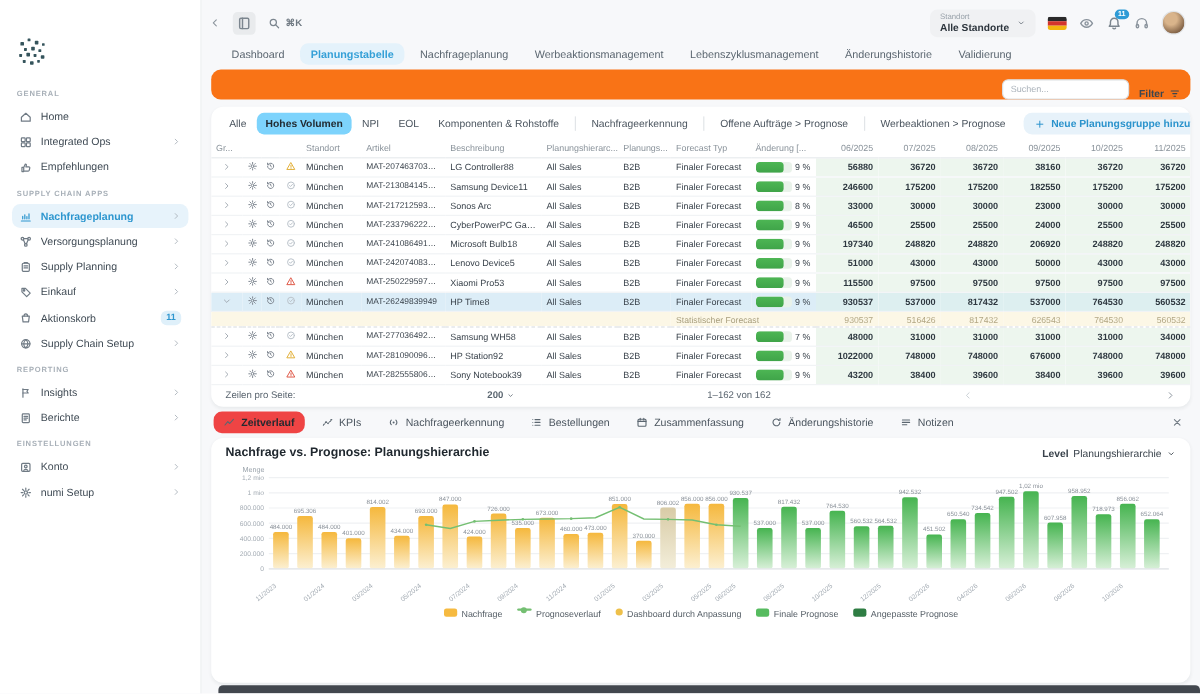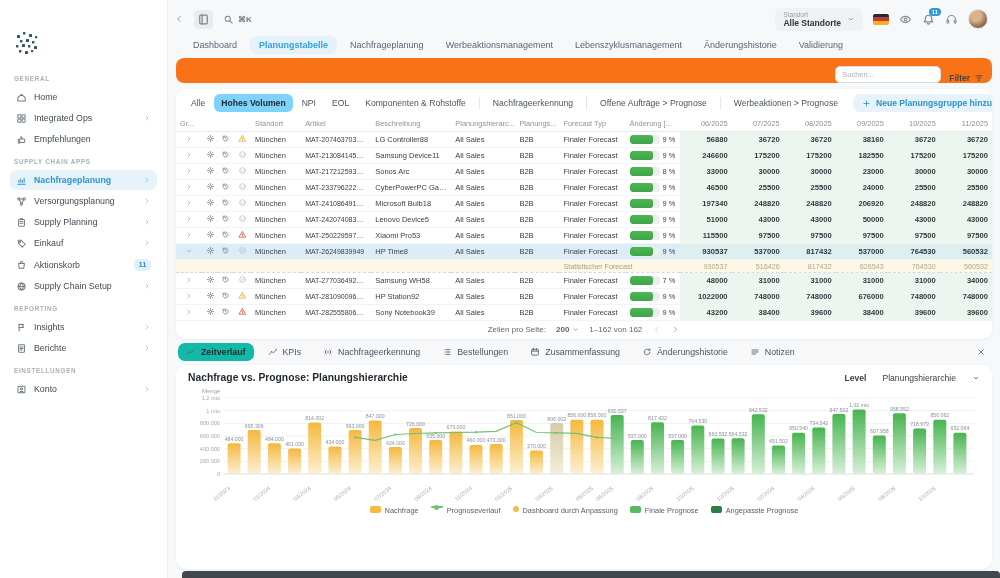--- a/index.html
+++ b/index.html
@@ -64,36 +64,36 @@
 tr.sub td.sublabel{font-size:7.2px;color:#a89f7e}
 tr.sub.first td{border-top:1px dashed #d5dade}
 tr.sub.last td{border-bottom:1px dashed #d5dade}
 .rowchev{width:8px;height:8px;color:#9aa2ab;cursor:pointer}
 .tic{width:9px;height:9px;color:#7e8791;cursor:pointer}
 .st-ok{color:#b9c1c9}.st-warn{color:#e2af38}.st-alert{color:#df5847}
 .chgcell{display:flex;align-items:center;gap:3px;height:15px}
 .chg-track{width:30px;height:9px;background:#e9f2ea;border-radius:3px;overflow:hidden;flex:none}
 .chg-fill{display:block;height:100%;width:78%;background:linear-gradient(180deg,#4db654,#3fa449);border-radius:3px}
 .chg-txt{font-size:7.4px;color:#39424b}
-.tfooter{display:flex;align-items:center;justify-content:center;gap:10px;padding:4px 12px 5px;font-size:8px;color:#5b6670}
+.tfooter{display:flex;align-items:center;justify-content:space-between;gap:10px;padding:4px 12px 5px;font-size:8px;color:#5b6670}
 .rpp{display:flex;align-items:center;gap:3px;font-weight:700;cursor:pointer}
 .rpp .ic{width:7px;height:7px}
 .pgbtn{width:9px;height:9px;cursor:pointer;color:#8b949d}
 .pgbtn.dis{color:#c9cfd5}
 .panel{flex:1;display:flex;flex-direction:column;min-height:0}
 .ptabs-row{display:flex;align-items:center;padding:4px 14px 0 10px}
 .ptabs{display:flex;align-items:center;gap:6px;flex:1}
 .ptab{display:flex;align-items:center;gap:5px;font-size:8.8px;color:#4a545e;padding:4px 8px;border-radius:7px;cursor:pointer;white-space:nowrap}
-.ptab.active{background:#14b8a6;font-weight:700;color:#23292f}
+.ptab.active{background:#ef4444;font-weight:700;color:#23292f}
 .ptab .ic{width:10px;height:10px;color:#5b6670}
 .pclose{width:10px;height:10px;color:#6f7982;cursor:pointer}
 .chart-card{background:#fff;margin:4px 8px 0;border-radius:10px;box-shadow:0 1px 3px rgba(20,30,40,.06);padding:7px 12px 3px;flex:1;min-height:0}
 .chart-head{display:flex;align-items:flex-end}
 .ctitle{font-size:10.3px;font-weight:700;color:#1f272e}
-.level{margin-left:auto;display:flex;align-items:center;gap:16px;font-size:8.6px;color:#39424b;cursor:pointer}
+.level{margin-left:auto;display:flex;align-items:center;gap:4px;font-size:8.6px;color:#39424b;cursor:pointer}
 .level b{font-weight:700}
 .level .ic{width:8px;height:8px}
 #chart{margin-top:1px}
 .legend{display:flex;justify-content:center;align-items:center;gap:12px;padding:0 0 2px}
 .lg-item{display:flex;align-items:flex-start;gap:4px;font-size:7.4px;color:#555e66}
 .sw{display:inline-block}
 .sw-bar{width:11px;height:7px;border-radius:2px}
 .sw-line{width:12px;height:2px;border-radius:1px;position:relative}
 .sw-line .dot{position:absolute;left:3.5px;top:-1.5px;width:5px;height:5px;border-radius:50%}
 .sw-dot{width:6px;height:6px;border-radius:50%}
@@ -274,20 +274,34 @@
         <div class="sb-sec">EINSTELLUNGEN</div>
         <div class="sb-item">
           <span class="ic sb-ic">
             <svg viewBox="0 0 12 12" fill="none" stroke="currentColor" stroke-width="1.1" stroke-linecap="round" stroke-linejoin="round">
               <rect x="2.2" y="2.4" width="7.6" height="7.2" rx="1"></rect>
               <circle cx="6" cy="5.2" r="1.2"></circle>
               <path d="M4.2 8.8c.3-1.3 3.3-1.3 3.6 0"></path>
             </svg>
           </span>
           <span class="sb-lb">Konto</span>
+          <span class="ic sb-chev">
+            <svg viewBox="0 0 12 12" fill="none" stroke="currentColor" stroke-width="1.1" stroke-linecap="round" stroke-linejoin="round">
+              <path d="M4.5 3l3 3-3 3"></path>
+            </svg>
+          </span>
+        </div>
+        <div class="sb-item">
+          <span class="ic sb-ic">
+            <svg viewBox="0 0 12 12" fill="none" stroke="currentColor" stroke-width="1.1" stroke-linecap="round" stroke-linejoin="round">
+              <circle cx="6" cy="6" r="1.5"></circle>
+              <path d="M6 1.8v1.4M6 8.8v1.4M1.8 6h1.4M8.8 6h1.4M3 3l1 1M8 8l1 1M9 3 8 4M4 8l-1 1"></path>
+            </svg>
+          </span>
+          <span class="sb-lb">numi Setup</span>
           <span class="ic sb-chev">
             <svg viewBox="0 0 12 12" fill="none" stroke="currentColor" stroke-width="1.1" stroke-linecap="round" stroke-linejoin="round">
               <path d="M4.5 3l3 3-3 3"></path>
             </svg>
           </span>
         </div>
       </div>
   </aside>
   <div class="main">
     <div class="topbar">

